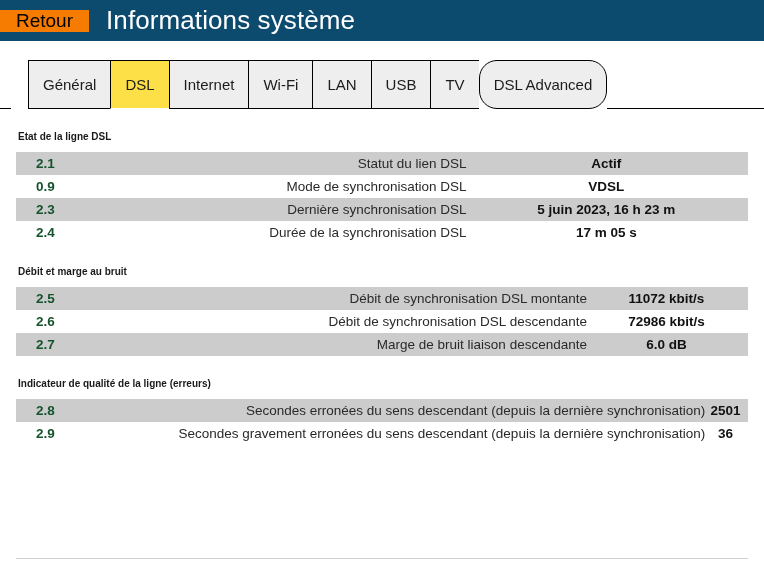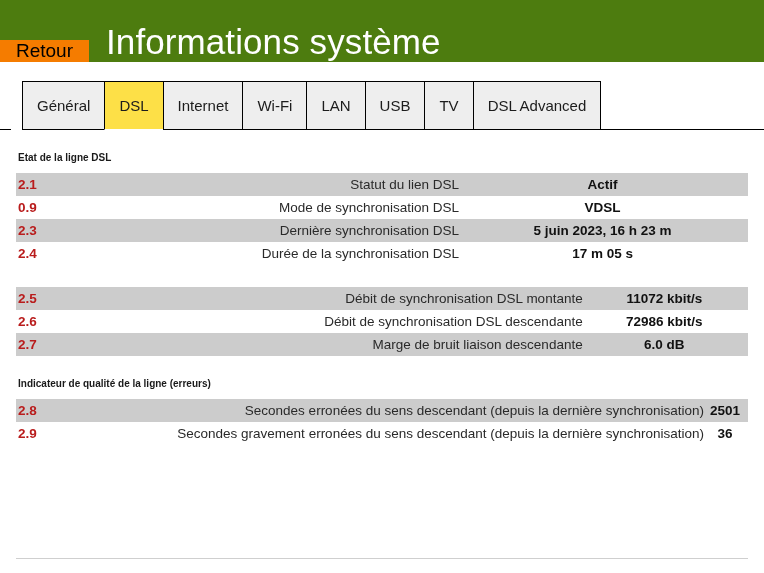--- a/index.html
+++ b/index.html
@@ -11,52 +11,52 @@
     height: 573px;
     background: #ffffff;
     font-family: "Liberation Sans", sans-serif;
     color: #1a1a1a;
     overflow: hidden;
   }
 
   
   .header-bar {
     display: flex;
-    align-items: flex-end;
-    height: 62px;
-    background: #4d7c0f;
+    align-items: center;
+    height: 41px;
+    background: #0c4a6e;
   }
   .back-button {
     width: 89px;
     background: #f57c00;
     color: #000000;
     display: flex;
     align-items: center;
     justify-content: center;
     font-size: 19px;
     cursor: pointer;
     user-select: none;
   }
   .page-title {
     flex: 1;
     display: flex;
     align-items: center;
     padding-left: 17px;
     color: #ffffff;
-    font-size: 35px;
+    font-size: 26px;
     font-weight: 400;
     letter-spacing: 0.1px;
   }
 
   
   .tab-bar {
     position: relative;
     height: 68px;
     background: #ffffff;
-    padding-left: 22px;
+    padding-left: 28px;
     box-sizing: border-box;
     display: flex;
     align-items: flex-end;
     text-align: right;
   }
   .tab-bar::before {
     
     content: "";
     position: absolute;
     left: 0;
@@ -82,20 +82,21 @@
     background: #eeeeee;
     border-top: 1px solid #000000;
     border-left: 1px solid #000000;
     border-bottom: 1px solid #000000;
     cursor: pointer;
     user-select: none;
     white-space: nowrap;
   }
   .tab:last-of-type {
     border-right: 1px solid #000000;
+    border-radius: 18px;
   }
   .tab.active {
     background: #fde047;
     border-bottom: 1px solid #ffffff;
   }
   .tab-rule-right {
     flex: 1;
     height: 49px;
     border-bottom: 1px solid #000000;
     box-sizing: border-box;
@@ -123,24 +124,24 @@
     border-collapse: collapse;
   }
   .row {
     height: 23px;
   }
   .row.shaded {
     background: #cccccc;
   }
   .cell-id {
     width: 38px;
-    padding-left: 2px;
+    padding-left: 20px;
     font-size: 13.5px;
     font-weight: bold;
-    color: #b91c1c;
+    color: #14532d;
     white-space: nowrap;
     margin-top: 29px;
   }
   .cell-label {
     font-size: 13.5px;
     font-weight: 400;
     color: #2a2a2a;
     padding-left: 2px;
     text-align: right;
   }
@@ -225,20 +226,21 @@
           </tr>
           <tr class="row">
             <td class="cell-id">2.4</td>
             <td class="cell-label">Durée de la synchronisation DSL</td>
             <td class="cell-value">17 m 05 s</td>
           </tr>
         </tbody>
       </table>
     </div>
     <div class="section">
+      <div class="section-title">Débit et marge au bruit</div>
       <table class="table">
         <tbody>
           <tr class="row shaded">
             <td class="cell-id">2.5</td>
             <td class="cell-label">Débit de synchronisation DSL montante</td>
             <td class="cell-value">11072 kbit/s</td>
           </tr>
           <tr class="row">
             <td class="cell-id">2.6</td>
             <td class="cell-label">Débit de synchronisation DSL descendante</td>

